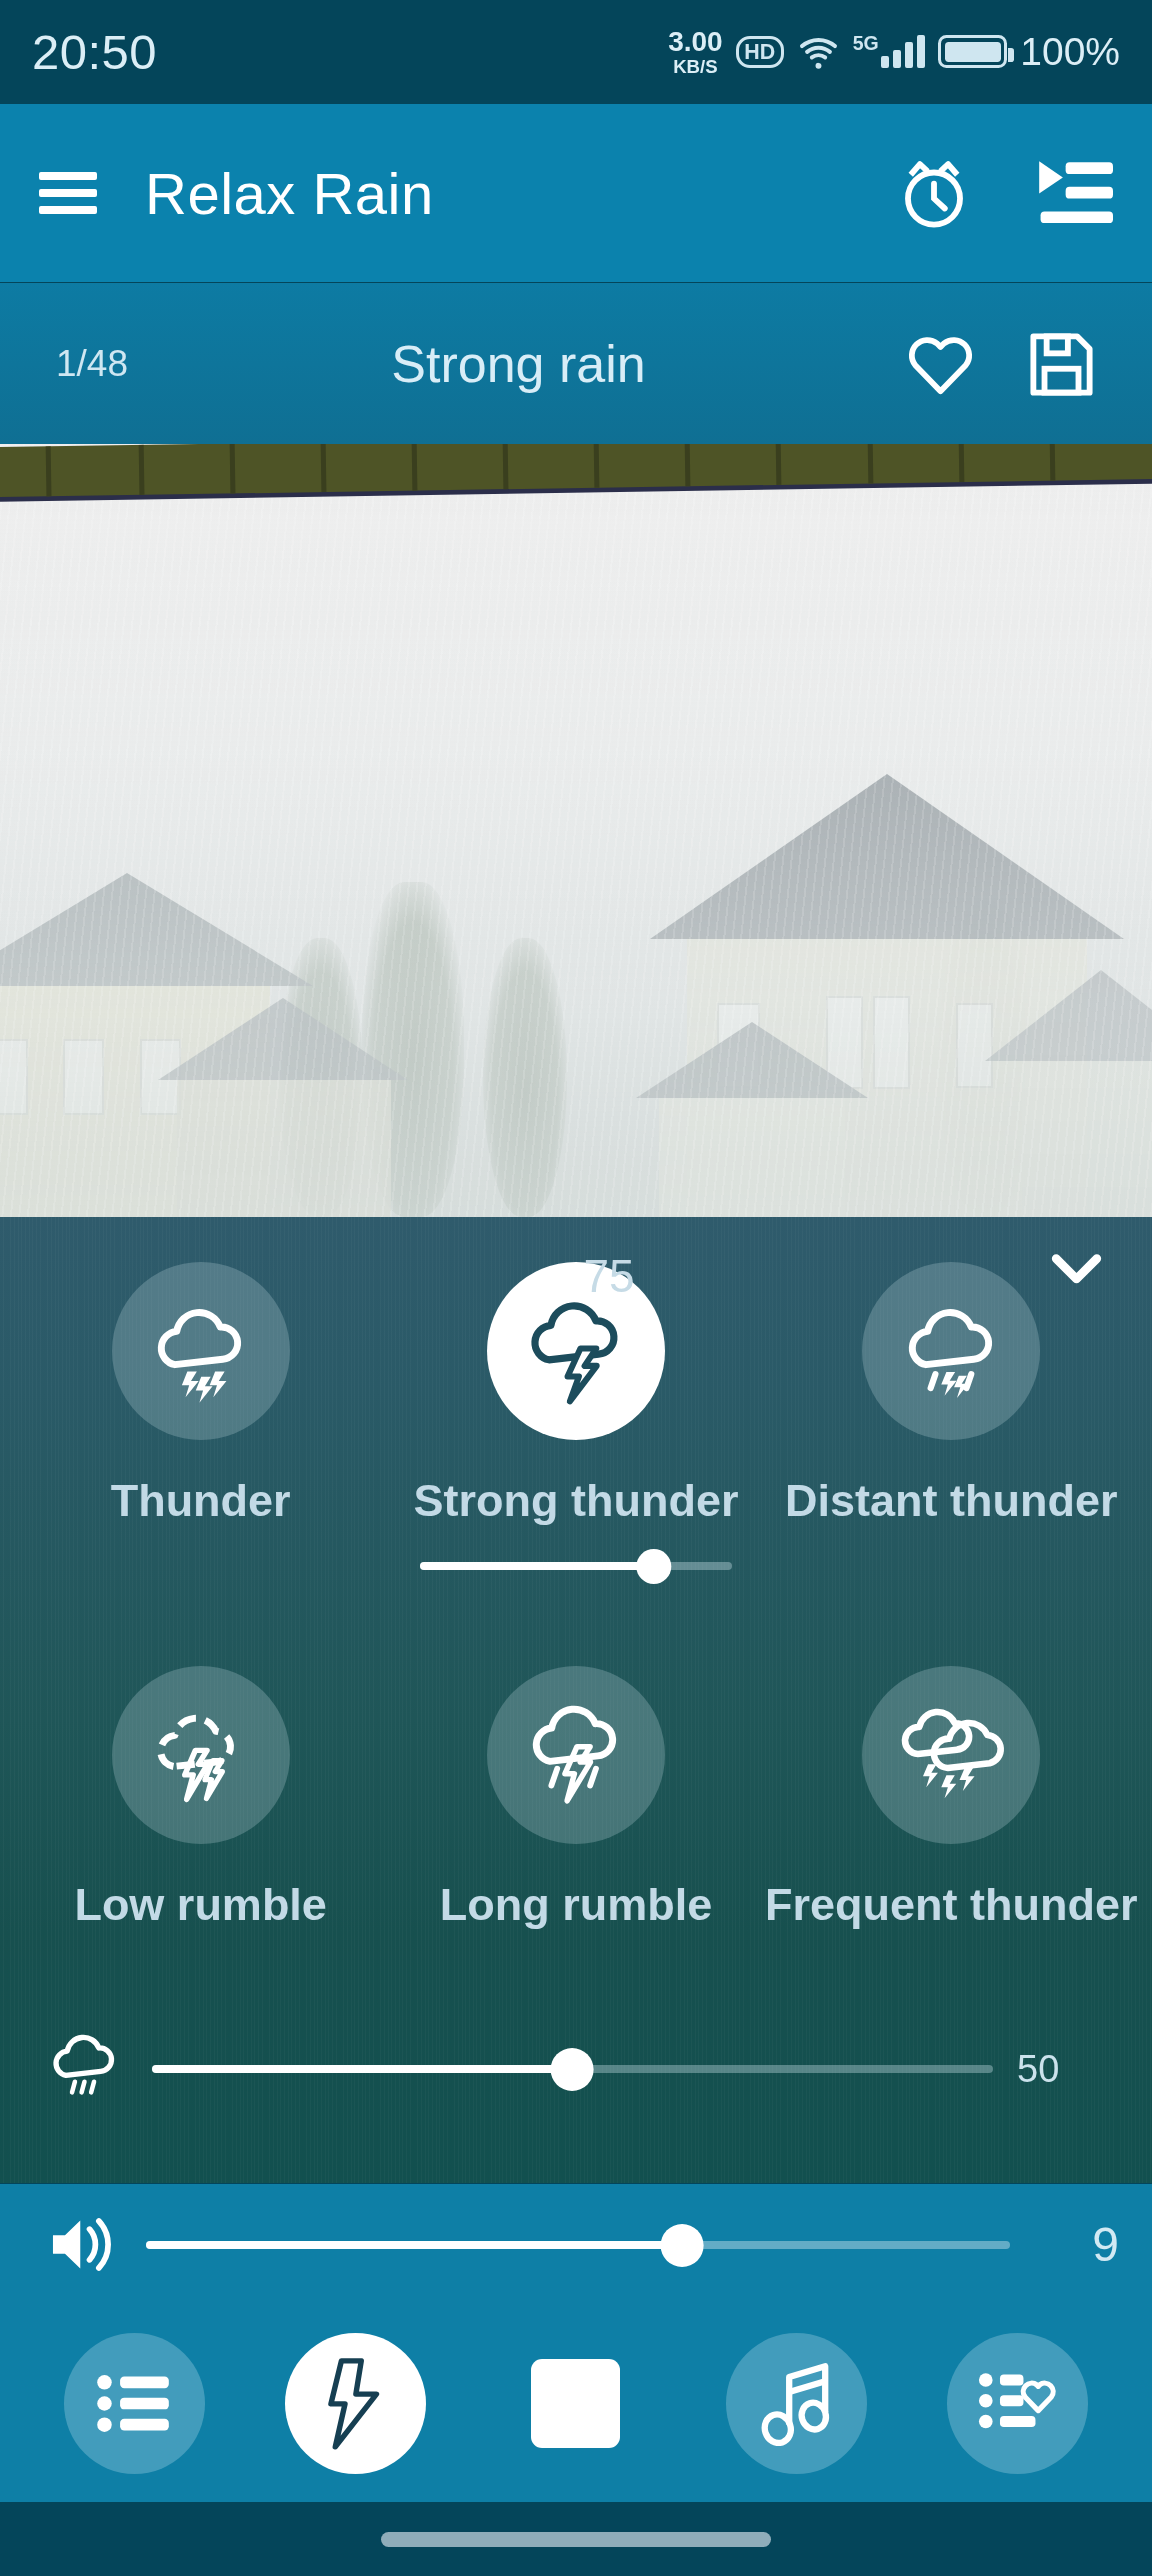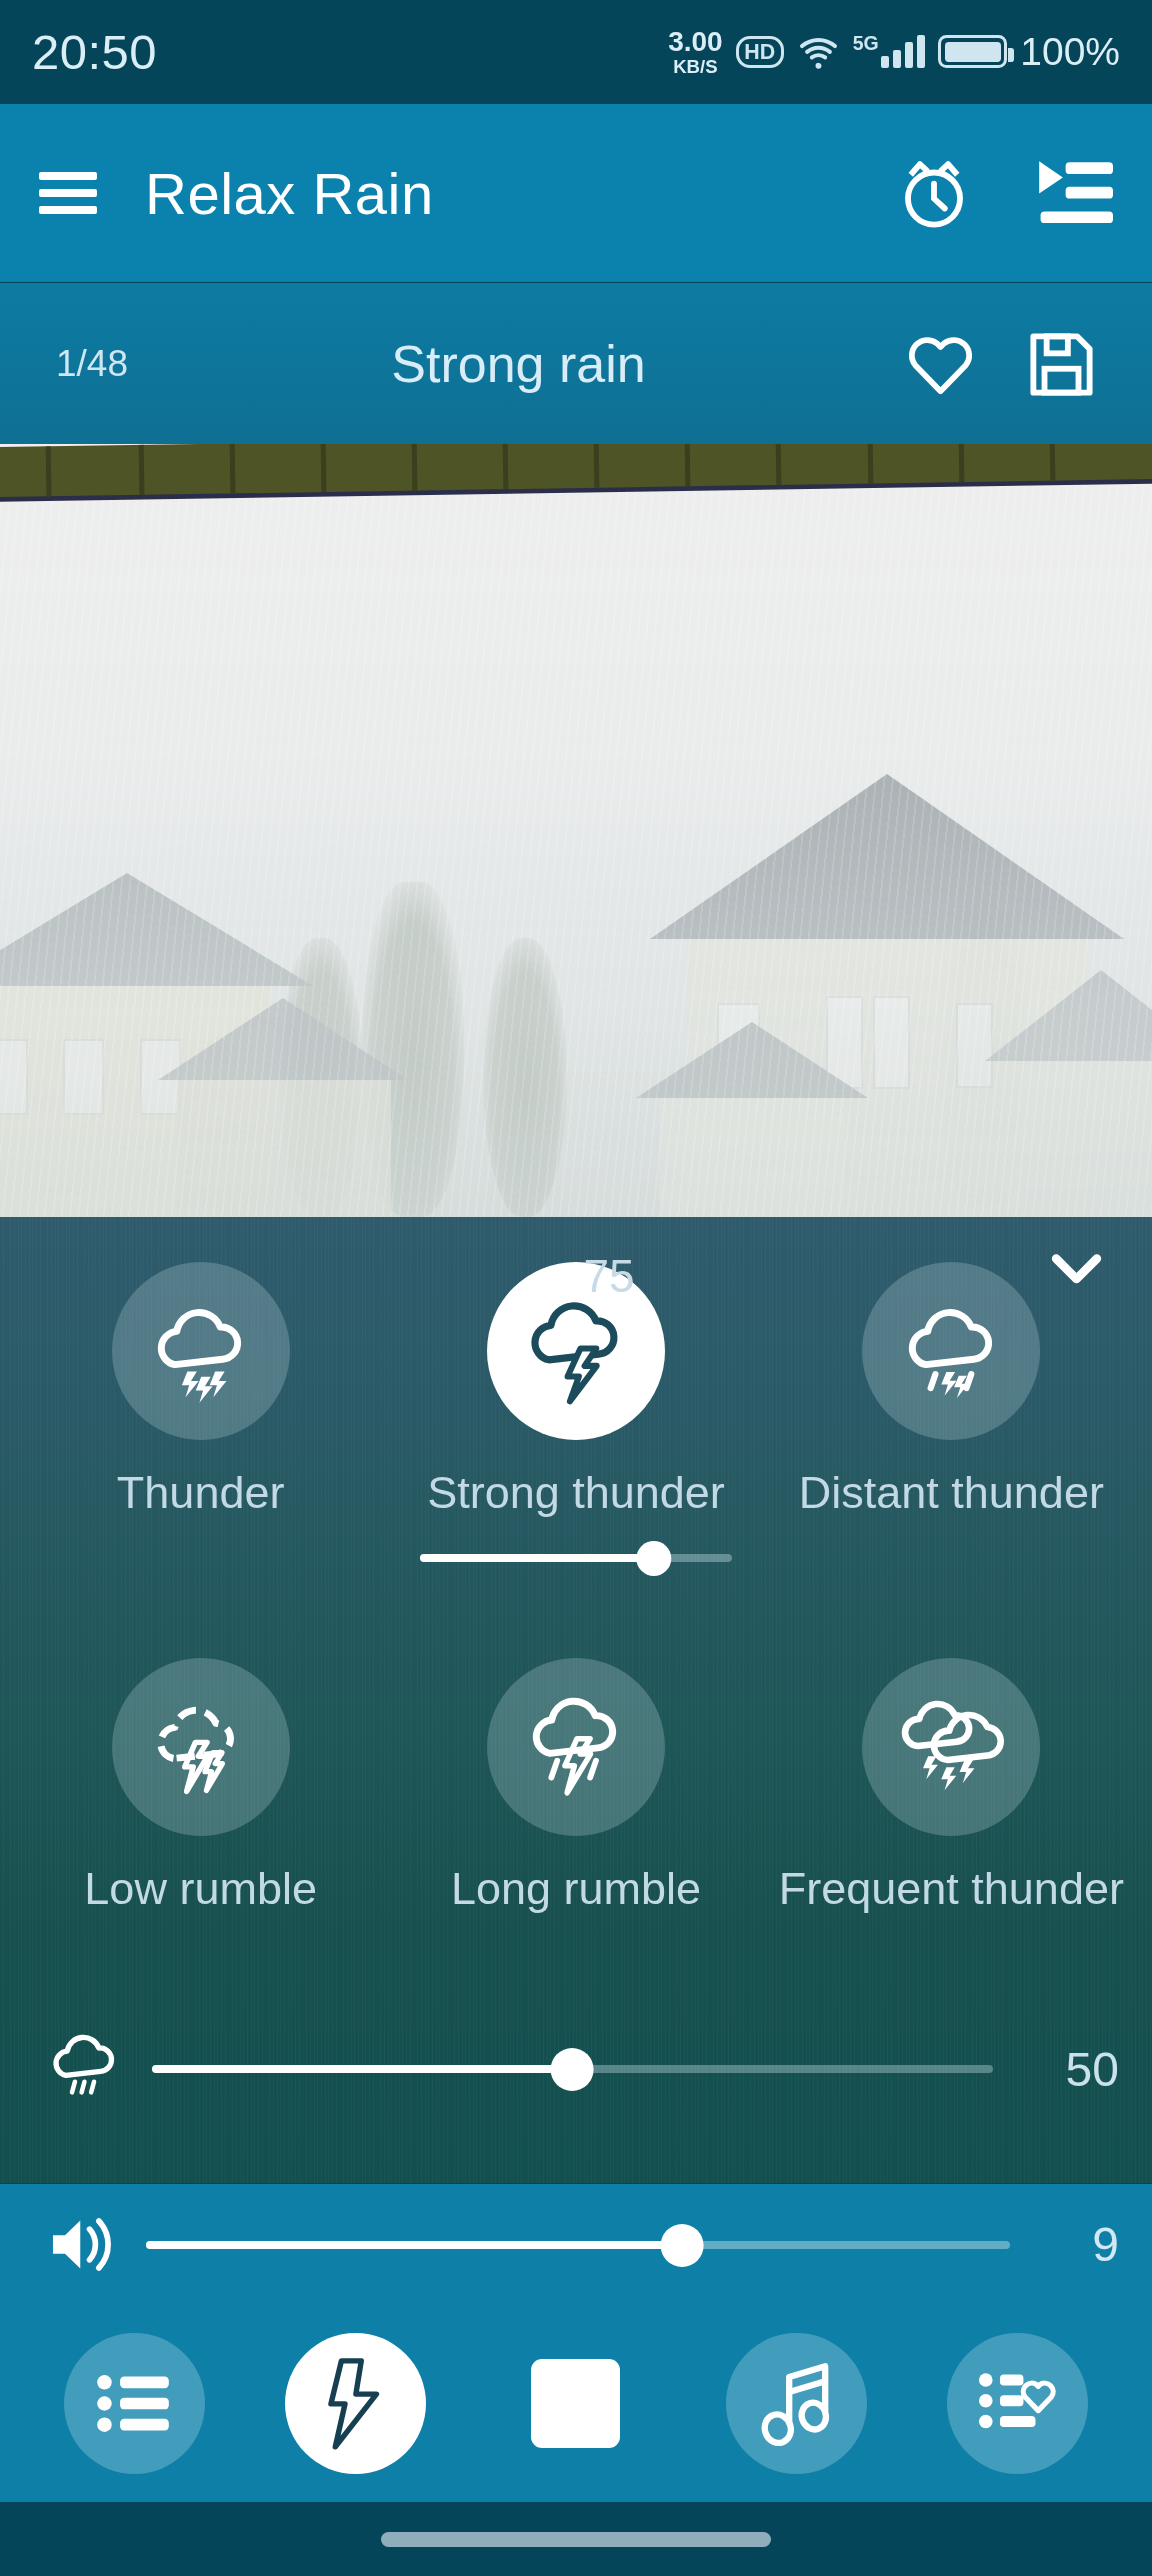--- a/index.html
+++ b/index.html
@@ -124,38 +124,38 @@
   .sitem{ width:353px; display:flex; flex-direction:column; align-items:center; position:relative; cursor:pointer;}
   .sbtn{
     width:178px; height:178px; border-radius:50%;
     background:rgba(183,209,214,.28);
     display:flex; align-items:center; justify-content:center; position:relative;
   }
   .sbtn.active{ background:#ffffff; }
   .sval{
     position:absolute; left:184px; top:-13px; font-size:46px; color:#c6dbe6; font-weight:300;
   }
-  .slabel{ margin-top:27px; font-size:45px; color:#c3dae6; font-weight:400; white-space:nowrap;}
+  .slabel{ margin-top:35px; font-size:45px; color:#c3dae6; font-weight:700; white-space:nowrap;}
 
   .sslider{ width:353px; height:56px; position:relative; margin-top:11px;}
   .strack{ position:absolute; left:20.4px; right:20.4px; top:24px; height:8.4px; background:rgba(190,215,222,.42); border-radius:5.6px;}
   .sfill{ position:absolute; left:20.4px; top:24px; height:8.4px; background:#ffffff; border-radius:5.6px;}
   .sthumb{ position:absolute; top:11px; width:35px; height:35px; border-radius:50%; background:#fff; transform:translateX(-17.7px);}
 
   
   .rainrow{
     position:absolute; left:0; bottom:63px; width:1152px; height:102px;
     display:flex; align-items:center; padding:0 33px;
   }
   .rr-icon{ width:102px; display:flex; justify-content:center; }
   .rr-slider{ flex:1; position:relative; height:56px; margin:0 24px 0 16.7px;}
   .rr-track{ position:absolute; left:0; right:0; top:24px; height:8.4px; background:rgba(190,215,222,.40); border-radius:5.6px;}
   .rr-fill{ position:absolute; left:0; top:24px; height:8.4px; background:#fff; border-radius:5.6px;}
   .rr-thumb{ position:absolute; top:7.4px; width:43px; height:43px; border-radius:50%; background:#fff; transform:translateX(-21.4px);}
-  .rr-val{ width:102px; text-align:right; font-size:48px; color:#cbe2ec; font-weight:300;}
+  .rr-val{ width:102px; font-size:38px; color:#cbe2ec; font-weight:300;}
 
   
   .volrow{
     position:absolute; left:0; top:2184px; width:1152px; height:121px;
     background:#0e7fa6; display:flex; align-items:center; padding:0 33px;
   }
   .vol-icon{ width:100px; display:flex; justify-content:center;}
   .vol-slider{ flex:1; position:relative; height:56px; margin:0 24px 0 13px;}
   .vol-track{ position:absolute; left:0; right:0; top:24px; height:8.4px; background:rgba(205,228,238,.45); border-radius:5.6px;}
   .vol-fill{ position:absolute; left:0; top:24px; height:8.4px; background:#fff; border-radius:5.6px;}

